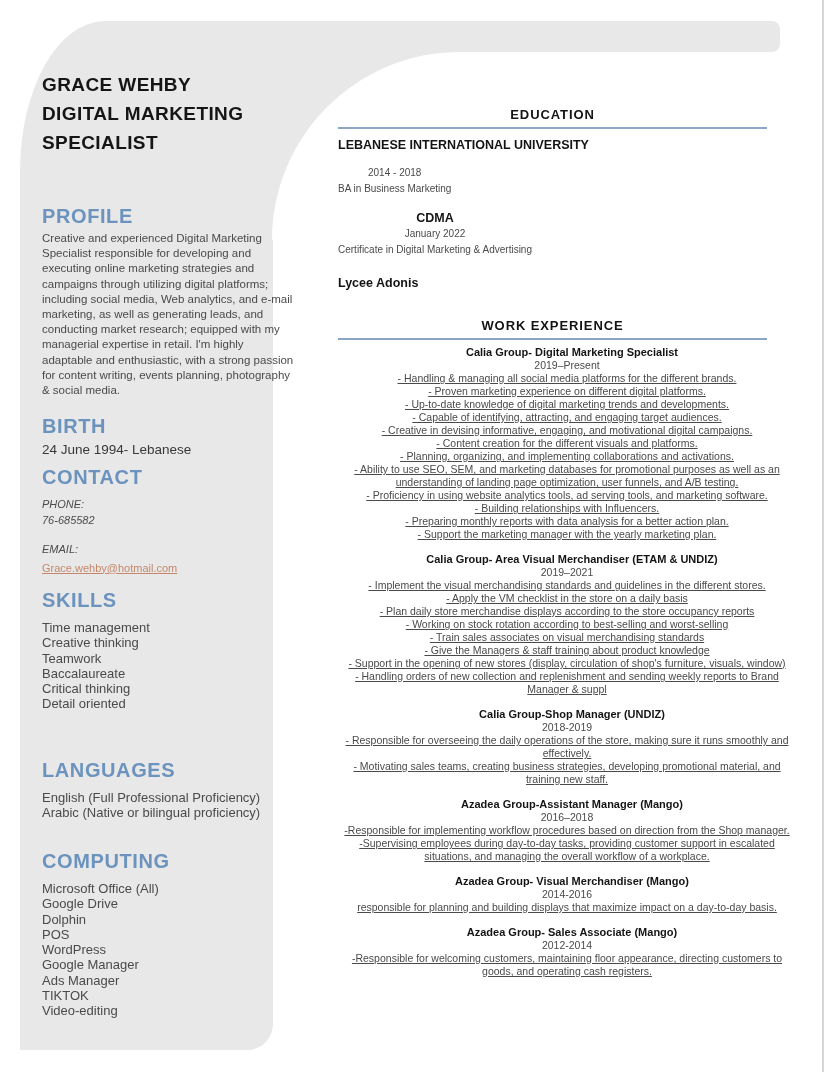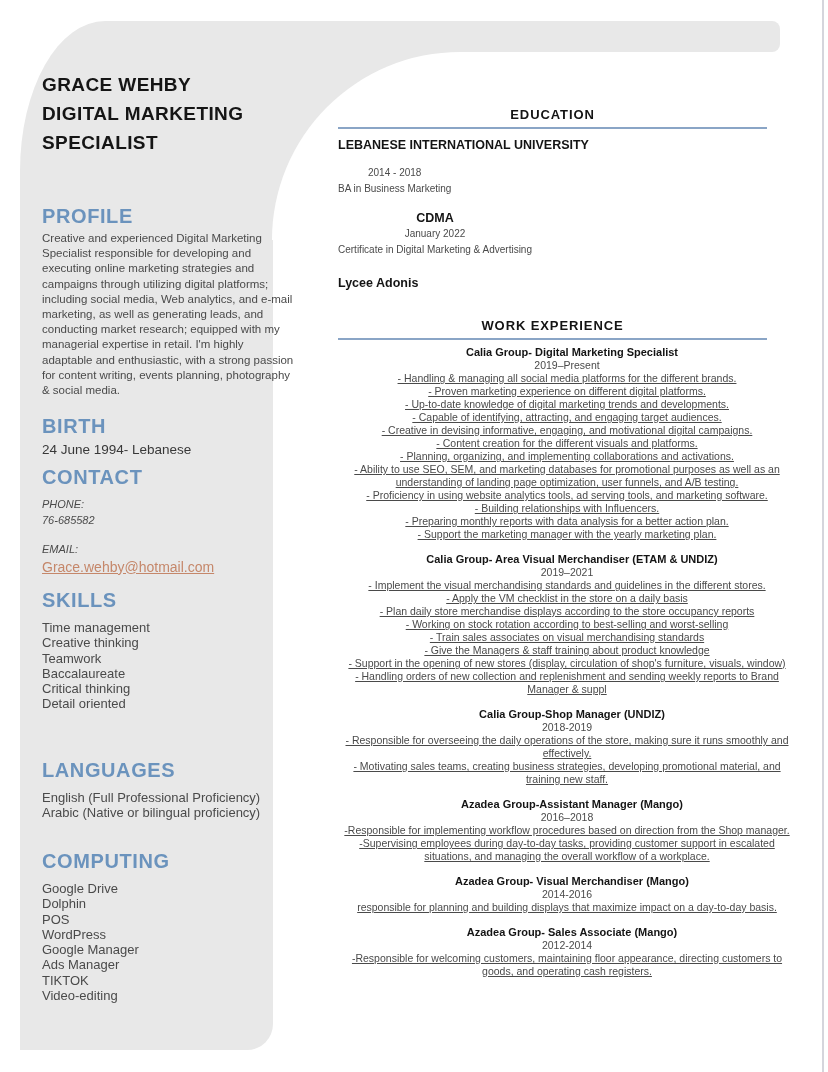--- a/index.html
+++ b/index.html
@@ -18,21 +18,21 @@
 
   
   .name-block { position:absolute; left:42px; top:70px; width:252px; color:#151515;
                 font-size:19px; font-weight:700; line-height:29px; letter-spacing:0.4px; }
   .side-heading { position:absolute; left:42px; font-size:20px; font-weight:700;
                   color:#6b93bd; letter-spacing:0.6px; }
   .sb { position:absolute; left:42px; width:254px; }
   .sb-text { font-size:11.5px; line-height:15.2px; color:#4a4a4a; }
   .birth-text { font-size:13.5px; color:#383838; }
   .contact-label { font-size:11px; line-height:15.5px; color:#4a4a4a;font-style:italic; }
-  .email-link { display:inline-block; font-size:14px; line-height:15.5px; color:#c5876a;
+  .email-link { display:inline-block; font-size:11px; line-height:15.5px; color:#c5876a;
                 }
   .side-list .li { font-size:13px; line-height:15.3px; color:#4a4a4a; }
 
   
   .mn { position:absolute; left:338px;text-align:center; }
   .rule-heading { width:429px; font-size:13px; font-weight:700; letter-spacing:0.9px;
                   color:#141414; border-bottom:2px solid #8aa5c6; padding-bottom:5px; }
   .school { font-size:12.5px; font-weight:700; color:#141414; line-height:15px; }
   .edu-lines { font-size:10px; line-height:15.5px; color:#4a4a4a; }
   .jobs { width:458px; }
@@ -85,20 +85,21 @@
   <div class="side-heading" style="top:759px">LANGUAGES</div>
   <div class="sb side-list" style="top:790px">
 
   <div class="li">English (Full Professional Proficiency)</div>
       <div class="li">Arabic (Native or bilingual proficiency)</div>
     </div>
 
   <div class="side-heading" style="top:850px">COMPUTING</div>
   <div class="sb side-list" style="top:881px">
 
+  <div class="li">Microsoft Office (All)</div>
       <div class="li">Google Drive</div>
       <div class="li">Dolphin</div>
       <div class="li">POS</div>
       <div class="li">WordPress</div>
       <div class="li">Google Manager</div>
       <div class="li">Ads Manager</div>
       <div class="li">TIKTOK</div>
       <div class="li">Video-editing</div>
     </div>
 

